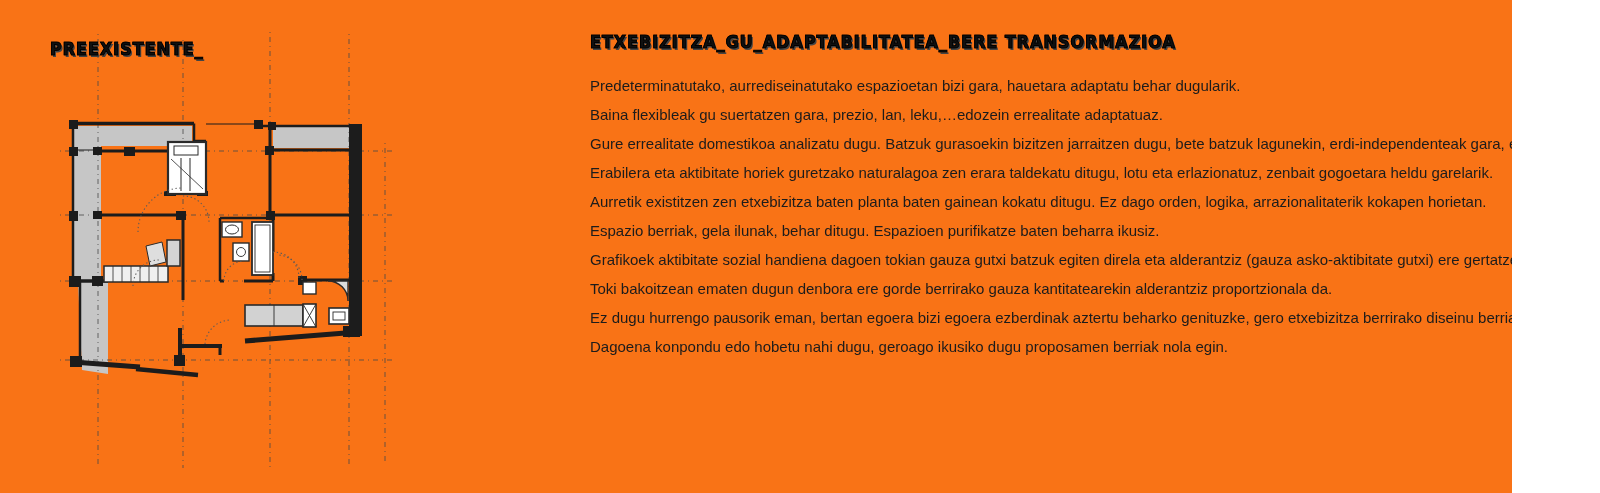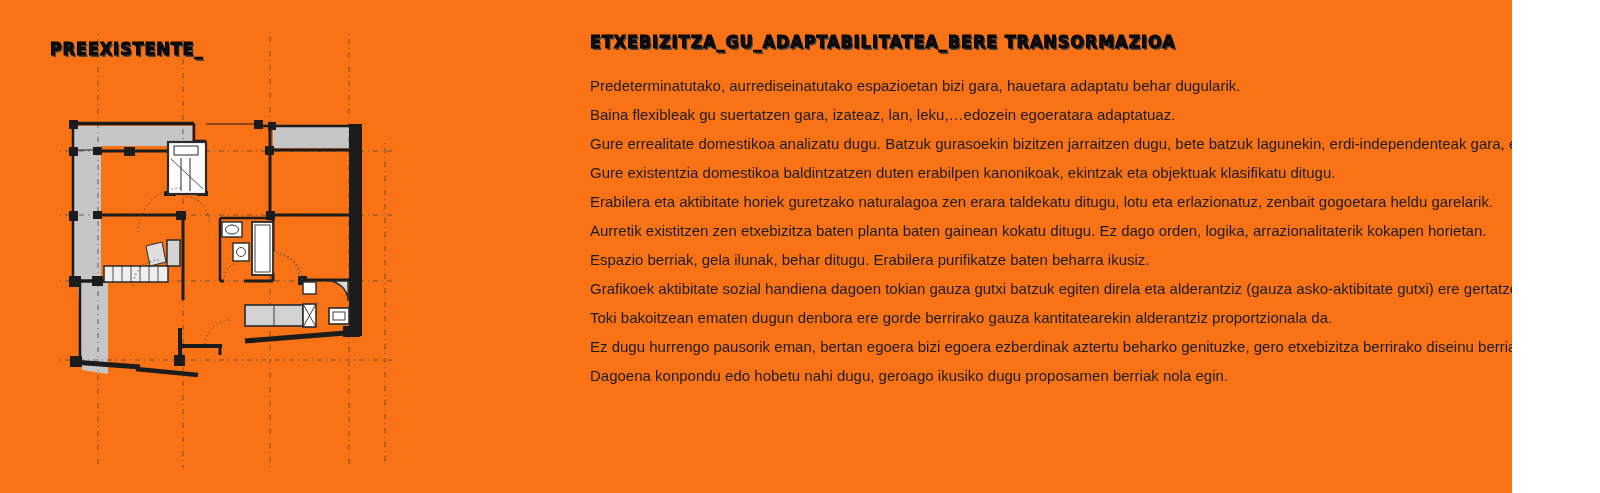--- a/index.html
+++ b/index.html
@@ -180,25 +180,24 @@
       </g>
     </svg>
   </div>
 
   <div id="plan-title" class="sticker">PREEXISTENTE_</div>
 
   <div id="article-title" class="sticker">ETXEBIZITZA_GU_ADAPTABILITATEA_BERE TRANSORMAZIOA</div>
 
   <div id="article-body">
     <div class="textline">Predeterminatutako, aurrediseinatutako espazioetan bizi gara, hauetara adaptatu behar dugularik.</div>
-    <div class="textline">Baina flexibleak gu suertatzen gara, izateaz, lan, leku,…edozein egoeratara adaptatuaz.</div>
+    <div class="textline">Baina flexibleak gu suertatzen gara, prezio, lan, leku,…edozein errealitate adaptatuaz.</div>
     <div class="textline">Gure errealitate domestikoa analizatu dugu. Batzuk gurasoekin bizitzen jarraitzen dugu, bete batzuk lagunekin, erdi-independenteak gara, errealitate transitorio batean bizi gara</div>
-    <div class="textline">Gure existentzia domestikoa baldintzatzen duten erabilpen kanonikoak, ekintzak eta objektuak klasifikatu ditugu.</div>
     <div class="textline">Erabilera eta aktibitate horiek guretzako naturalagoa zen erara taldekatu ditugu, lotu eta erlazionatuz, zenbait gogoetara heldu garelarik.</div>
     <div class="textline">Aurretik existitzen zen etxebizitza baten planta baten gainean kokatu ditugu. Ez dago orden, logika, arrazionalitaterik kokapen horietan.</div>
-    <div class="textline">Espazio berriak, gela ilunak, behar ditugu. Erabilera purifikatze baten beharra ikusiz.</div>
+    <div class="textline">Espazio berriak, gela ilunak, behar ditugu. Espazioen purifikatze baten beharra ikusiz.</div>
     <div class="textline">Grafikoek aktibitate sozial handiena dagoen tokian gauza gutxi batzuk egiten direla eta alderantziz (gauza asko-aktibitate gutxi) ere gertatzen dela  esaten digute.</div>
     <div class="textline">Toki bakoitzean ematen dugun denbora ere gorde berrirako gauza kantitatearekin alderantziz proportzionala da.</div>
     <div class="textline">Ez dugu hurrengo pausorik eman, bertan egoera bizi egoera ezberdinak aztertu beharko genituzke, gero etxebizitza berrirako diseinu berriak marraztu ahal izateko.</div>
     <div class="textline">Dagoena konpondu edo hobetu nahi dugu, geroago ikusiko dugu proposamen berriak nola egin.</div>
   </div>
 
 </div>
 
 </body></html>

